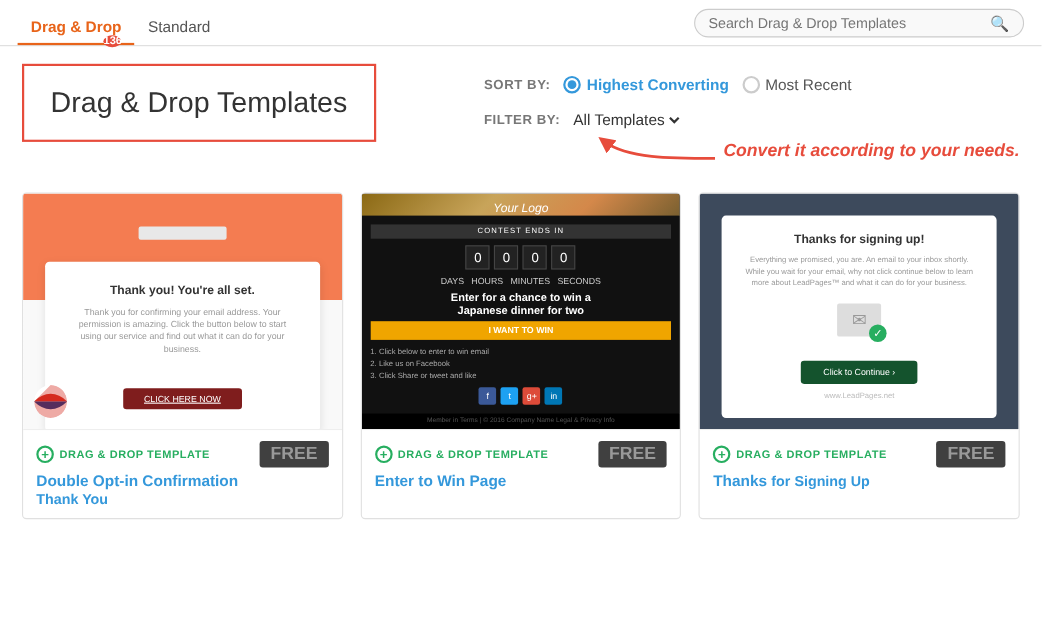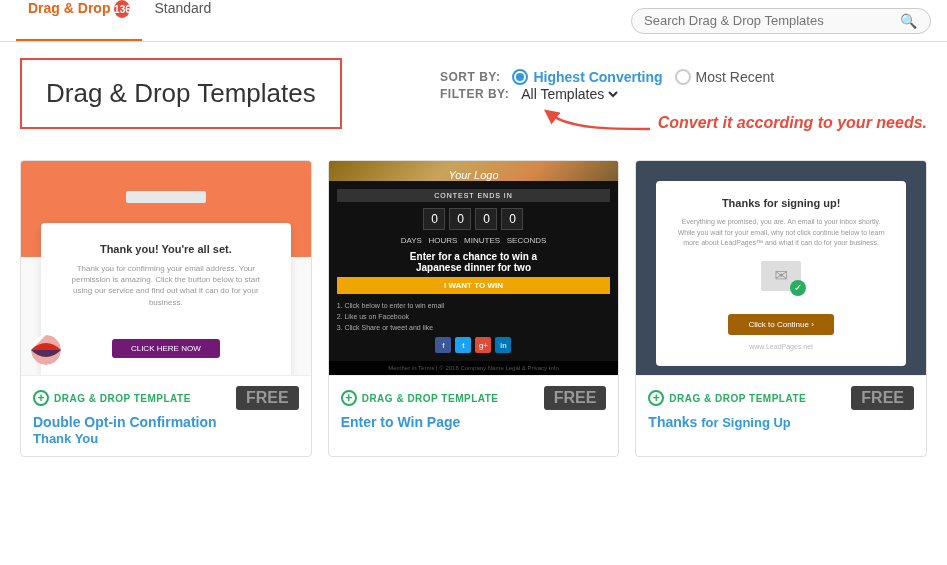--- a/index.html
+++ b/index.html
@@ -9,28 +9,29 @@
     .top-nav {
       display: flex;
       align-items: center;
       border-bottom: 1px solid #ddd;
       padding: 0 16px;
       height: 42px;
       background: #fff;
     }
     .nav-tab {
       display: flex;
-      align-items: flex-start;
-      padding: 0 12px;
+      align-items: flex-end;
+      padding: 16px 12px;
       height: 100%;
       font-size: 14px;
       cursor: pointer;
       position: relative;
       color: #333;
       text-decoration: none;
+      flex-direction: column;
     }
     .nav-tab.active {
       color: #e8641a;
       border-bottom: 2px solid #e8641a;
       font-weight: bold;
     }
     .nav-tab.standard {
       color: #555;
     }
     .badge {
@@ -90,21 +91,21 @@
     
     .sort-filter-area {
       margin-left: 420px;
       margin-top: -80px;
       margin-bottom: 16px;
     }
     .sort-row {
       display: flex;
       align-items: center;
       gap: 12px;
-      margin-bottom: 0;
+      margin-bottom: 15px;
     }
     .sort-label {
       font-size: 12px;
       font-weight: bold;
       color: #777;
       letter-spacing: 0.5px;
     }
     .radio-option {
       display: flex;
       align-items: center;
@@ -220,27 +221,28 @@
       color: #333;
       margin-bottom: 8px;
     }
     .preview-1-text {
       font-size: 8px;
       color: #999;
       line-height: 1.4;
       margin-bottom: 29px;
     }
     .preview-1-btn {
-      background: #701a75;
+      background: #7f1d1d;
       color: #fff;
       border: none;
       padding: 5px 19px;
       font-size: 8px;
       border-radius: 3px;
       cursor: pointer;
+      text-decoration: underline;
     }
     .preview-1-footer {
       font-size: 7px;
       color: #bbb;
       margin-top: 20px;
     }
     .preview-1-flag {
       position: absolute;
       bottom: 10px;
       left: 10px;
@@ -410,21 +412,21 @@
       height: 16px;
       background: #27ae60;
       border-radius: 50%;
       color: #fff;
       display: flex;
       align-items: center;
       justify-content: center;
       font-size: 10px;
     }
     .preview-3-btn {
-      background: #a16207;
+      background: #14532d;
       color: #fff;
       border: none;
       padding: 6px 20px;
       font-size: 8px;
       border-radius: 3px;
       cursor: pointer;
       margin-bottom: 8px;
     }
     .preview-3-footer {
       font-size: 7px;

